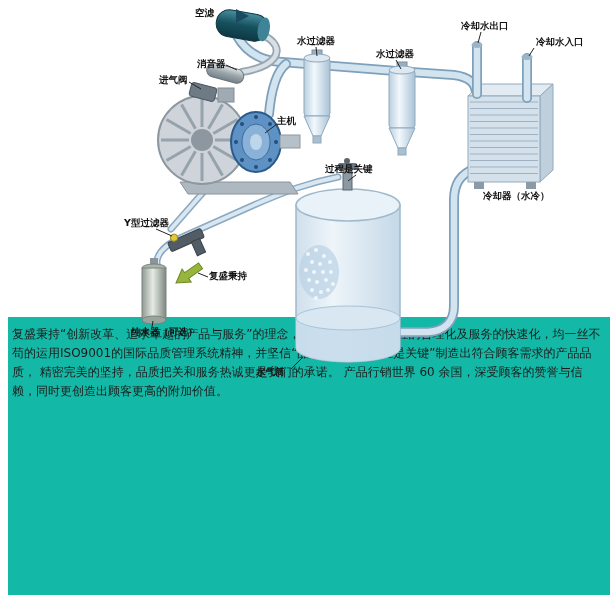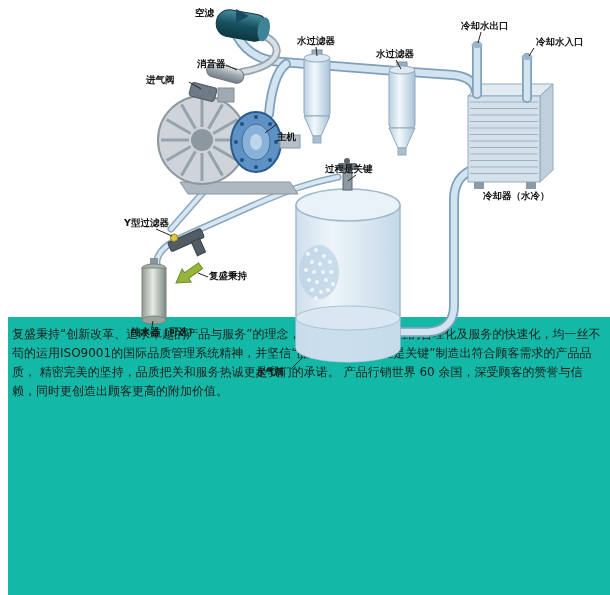--- a/index.html
+++ b/index.html
@@ -210,22 +210,22 @@
         <path class="leader" d="M 251,369 L 263,357"></path>
       </g>
     </svg>
 
     <div class="dlabel" style="left:155px; top:8px">空滤</div>
     <div class="dlabel" style="left:257px; top:36px">水过滤器</div>
     <div class="dlabel" style="left:336px; top:49px">水过滤器</div>
     <div class="dlabel" style="left:421px; top:21px">冷却水出口</div>
     <div class="dlabel" style="left:496px; top:37px">冷却水入口</div>
     <div class="dlabel" style="left:157px; top:59px">消音器</div>
-    <div class="dlabel" style="left:106px; top:75px">进气阀</div>
-    <div class="dlabel" style="left:237px; top:132px">主机</div>
+    <div class="dlabel" style="left:119px; top:75px">进气阀</div>
+    <div class="dlabel" style="left:237px; top:116px">主机</div>
     <div class="dlabel" style="left:285px; top:164px">过程是关键</div>
     <div class="dlabel" style="left:443px; top:191px">冷却器（水冷）</div>
     <div class="dlabel" style="left:84px;  top:218px">Y型过滤器</div>
     <div class="dlabel" style="left:169px; top:271px">复盛秉持</div>
     <div class="dlabel" style="left:91px;  top:327px">纯水器（可选）</div>
     <div class="dlabel" style="left:216px; top:367px">水气筒</div>
   </div>
 
   <div class="text-area">
     <p>复盛秉持“创新改革、追求卓越的产品与服务”的理念，自设计的佳化、过程的合理化及服务的快速化，均一丝不苟的运用ISO9001的国际品质管理系统精神，并坚信“品质看得见，过程是关键”制造出符合顾客需求的产品品质， 精密完美的坚持，品质把关和服务热诚更是我们的承诺。 产品行销世界 60 余国，深受顾客的赞誉与信赖，同时更创造出顾客更高的附加价值。</p>

